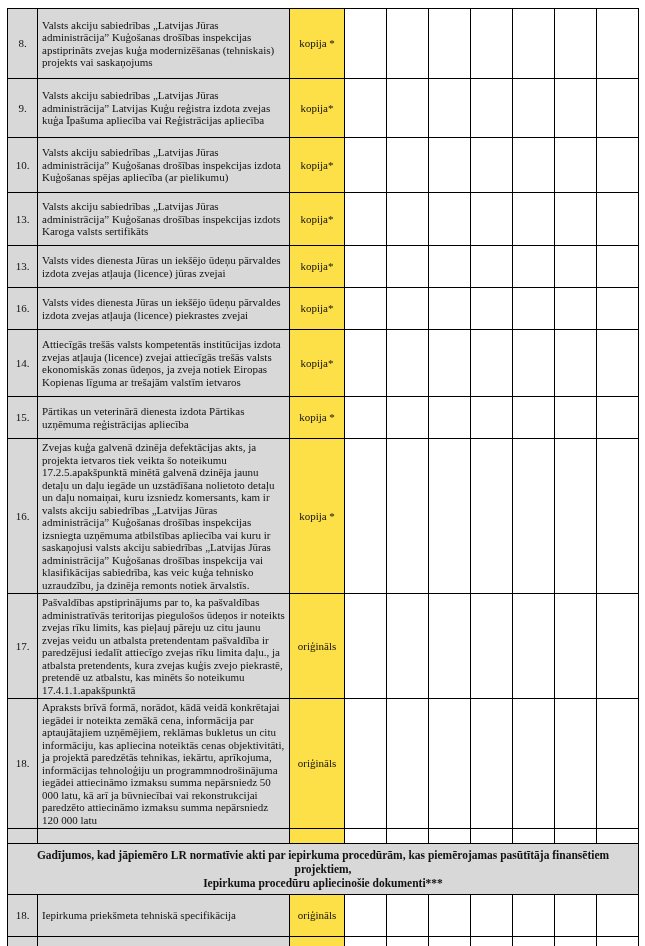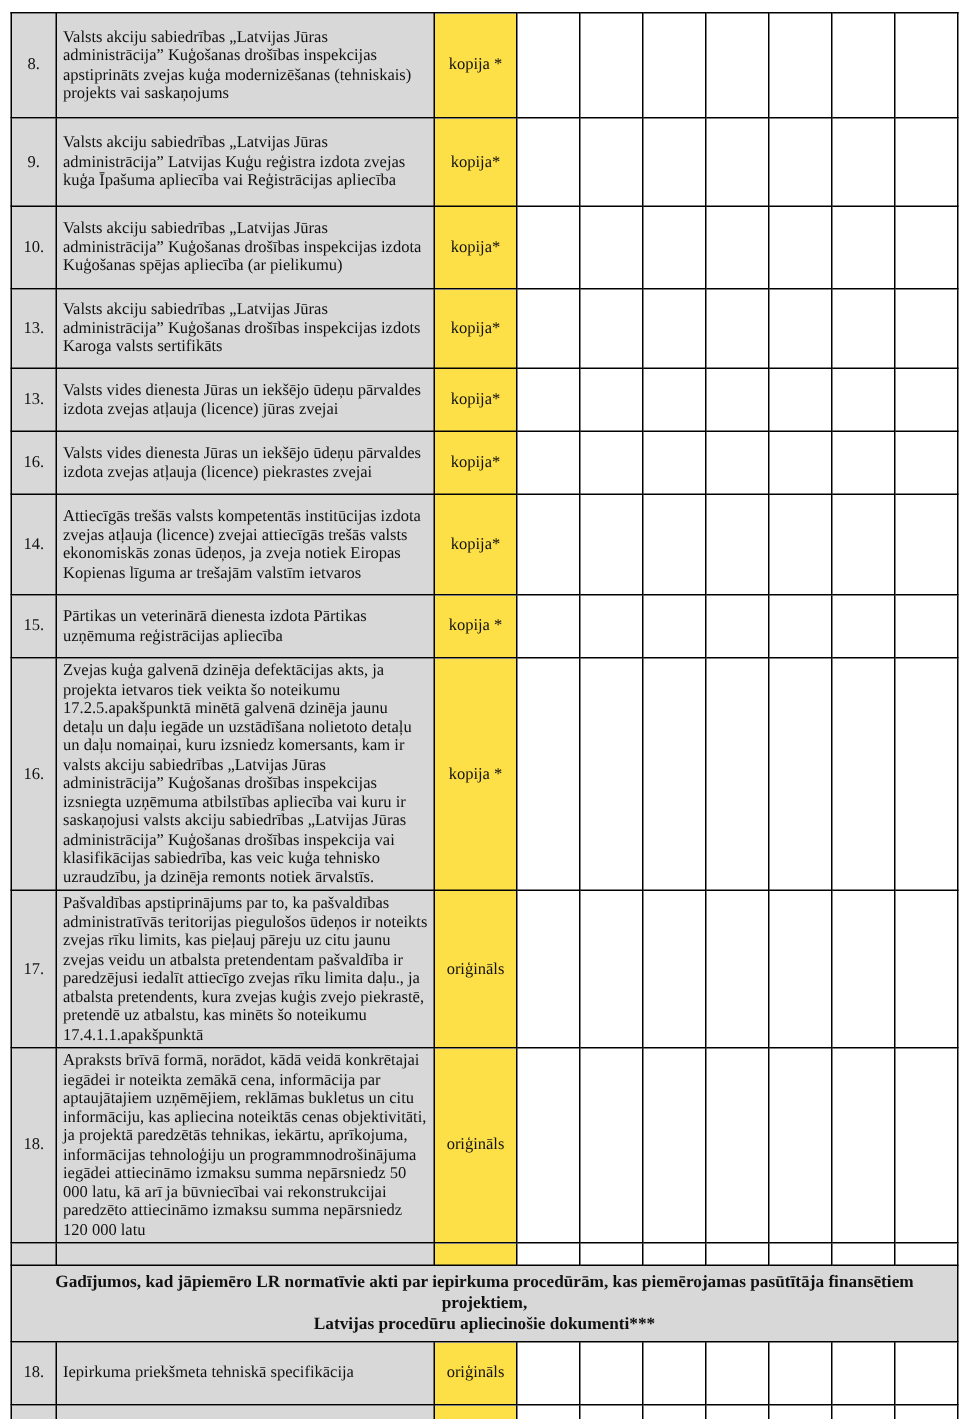--- a/index.html
+++ b/index.html
@@ -233,21 +233,21 @@
           <td class="empty"></td>
           <td class="empty"></td>
           <td class="empty"></td>
           <td class="empty"></td>
           <td class="empty"></td>
           <td class="empty"></td>
         </tr>
         <tr>
           <td class="section" colspan="10">
             <div>Gadījumos, kad jāpiemēro LR normatīvie akti par iepirkuma procedūrām, kas piemērojamas pasūtītāja finansētiem projektiem,</div>
-            <div>Latvijas procedūru apliecinošie dokumenti***</div>
+            <div>Iepirkuma procedūru apliecinošie dokumenti***</div>
           </td>
         </tr>
         <tr>
           <td class="num">18.</td>
           <td class="desc">Iepirkuma priekšmeta tehniskā specifikācija</td>
           <td class="type">oriģināls</td>
           <td class="empty"></td>
           <td class="empty"></td>
           <td class="empty"></td>
           <td class="empty"></td>

